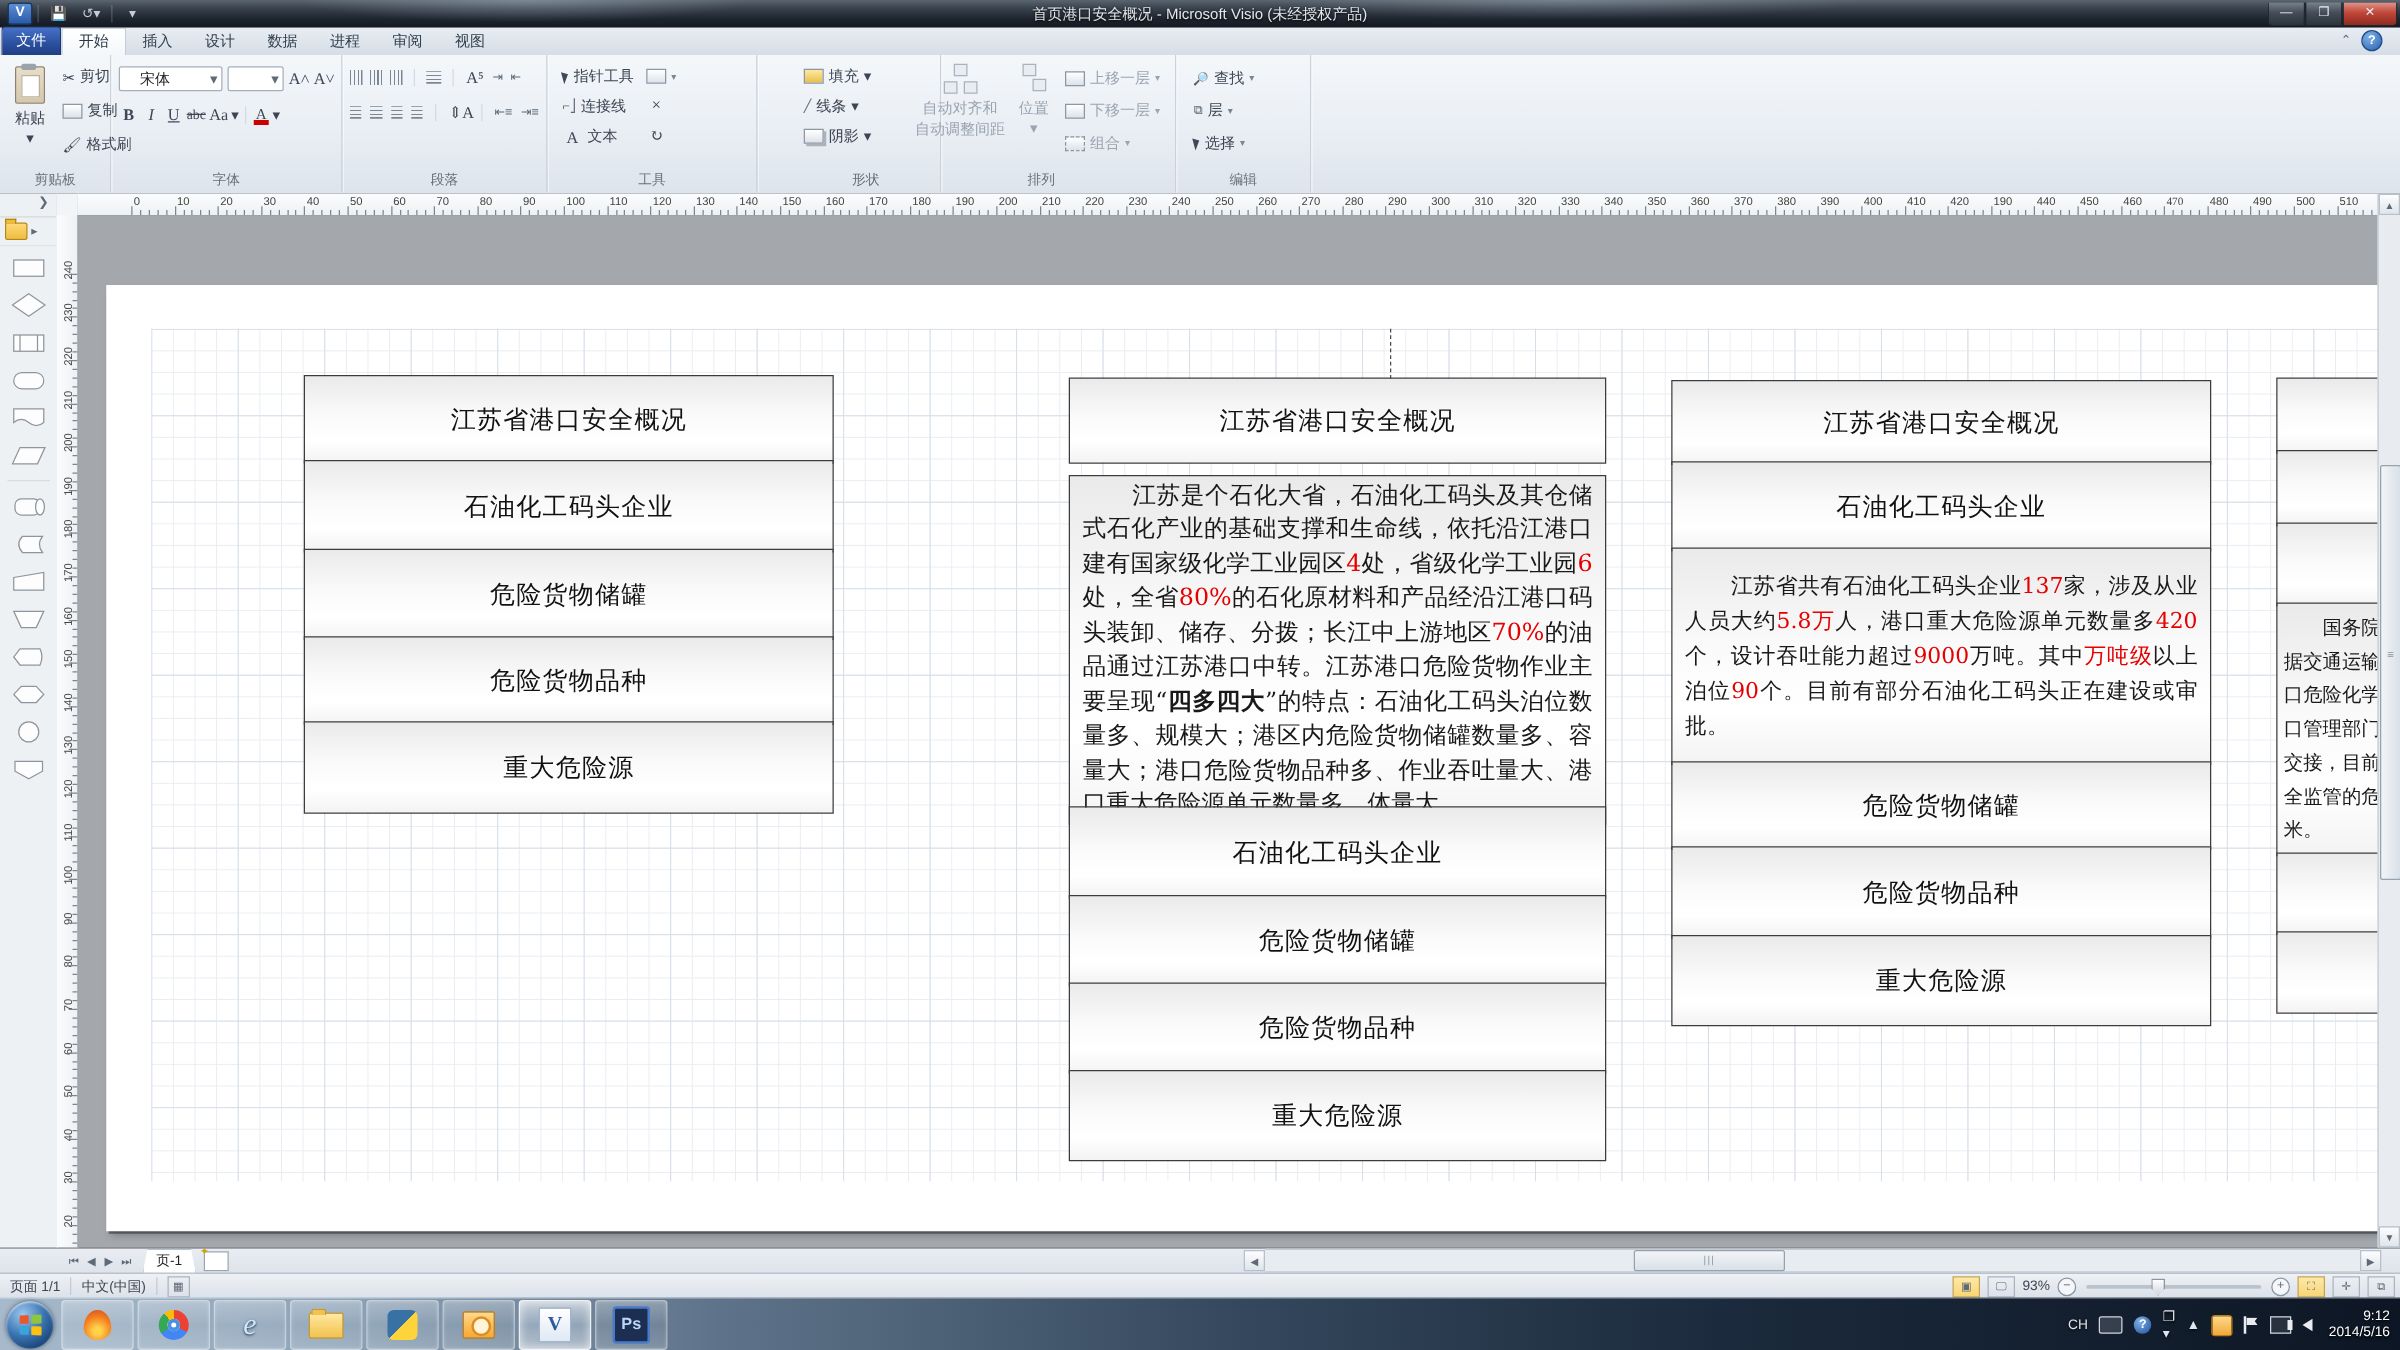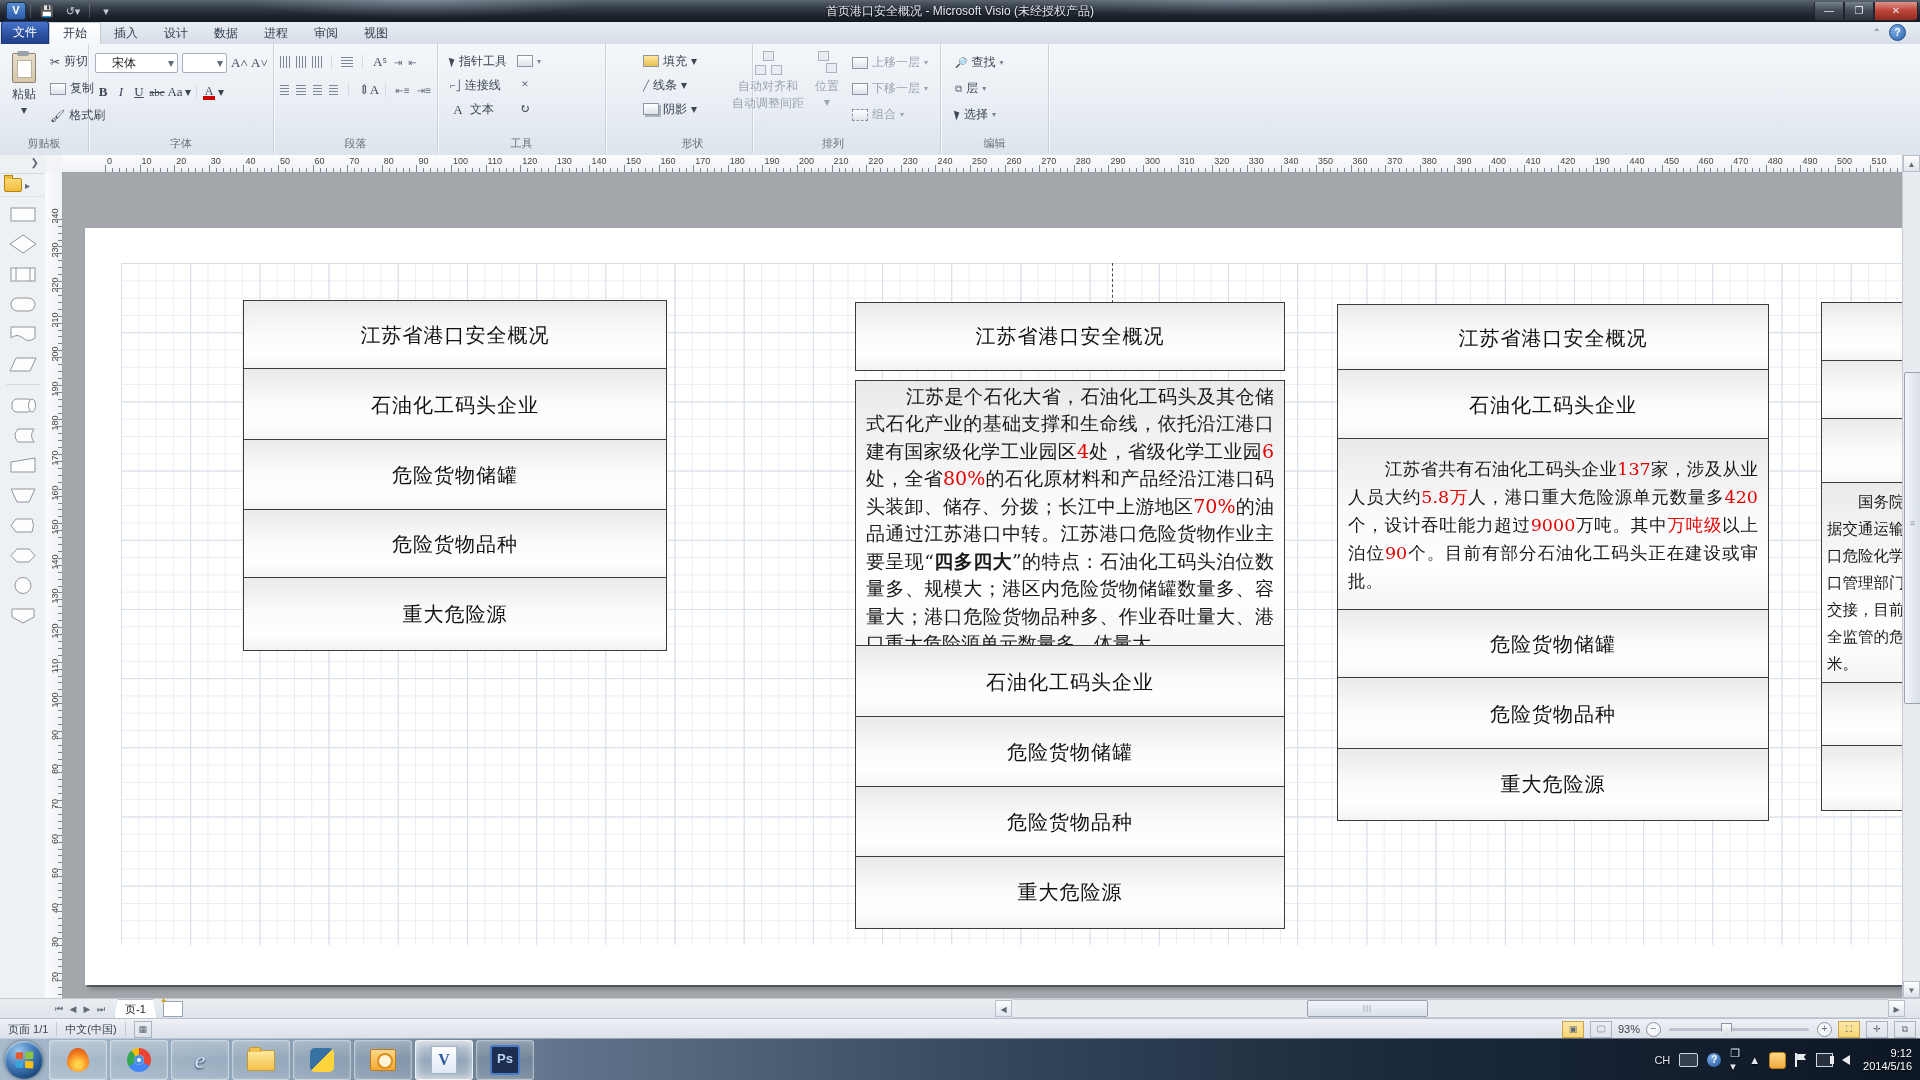--- a/index.html
+++ b/index.html
@@ -793,21 +793,21 @@
         <i class="tickh" style="left: 1606.92px; height: 4px;"></i>
         <i class="tickh" style="left: 1613.84px; height: 4px;"></i>
         <i class="tickh" style="left: 1620.76px; height: 4px;"></i>
         <i class="tickh" style="left: 1627.68px; height: 4px;"></i>
         <span class="rnumh" style="left: 1634.6px;">460</span>
         <i class="tickh" style="left: 1634.6px; height: 7px;"></i>
         <i class="tickh" style="left: 1641.52px; height: 4px;"></i>
         <i class="tickh" style="left: 1648.44px; height: 4px;"></i>
         <i class="tickh" style="left: 1655.36px; height: 4px;"></i>
         <i class="tickh" style="left: 1662.28px; height: 4px;"></i>
-        <span class="rnumh" style="left: 1669.2px;">470</span>
+        <span class="rnumh" style="left: 1669.2px; font-family: Liberation Serif, serif;">470</span>
         <i class="tickh" style="left: 1669.2px; height: 7px;"></i>
         <i class="tickh" style="left: 1676.12px; height: 4px;"></i>
         <i class="tickh" style="left: 1683.04px; height: 4px;"></i>
         <i class="tickh" style="left: 1689.96px; height: 4px;"></i>
         <i class="tickh" style="left: 1696.88px; height: 4px;"></i>
         <span class="rnumh" style="left: 1703.8px;">480</span>
         <i class="tickh" style="left: 1703.8px; height: 7px;"></i>
         <i class="tickh" style="left: 1710.72px; height: 4px;"></i>
         <i class="tickh" style="left: 1717.64px; height: 4px;"></i>
         <i class="tickh" style="left: 1724.56px; height: 4px;"></i>

